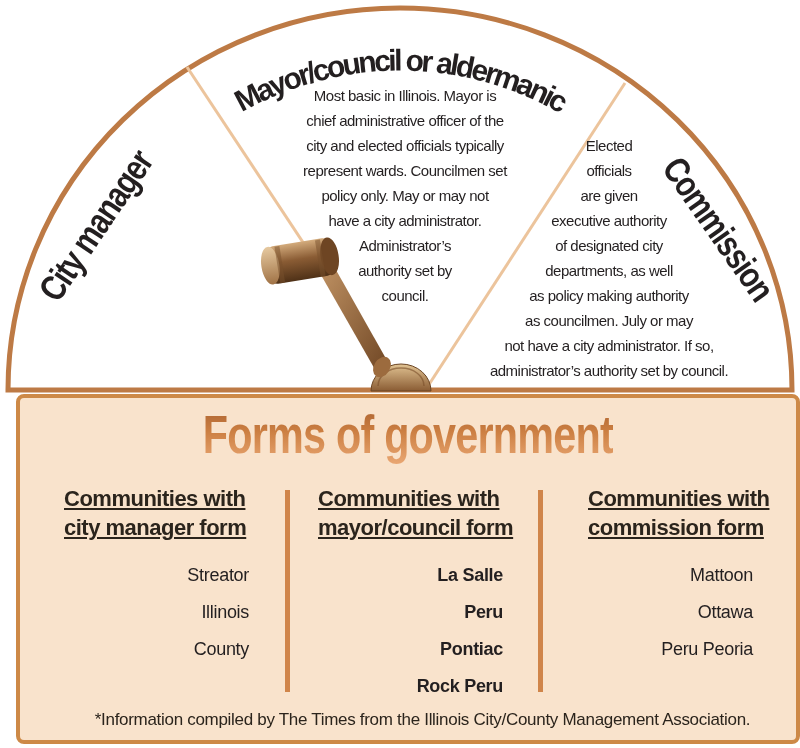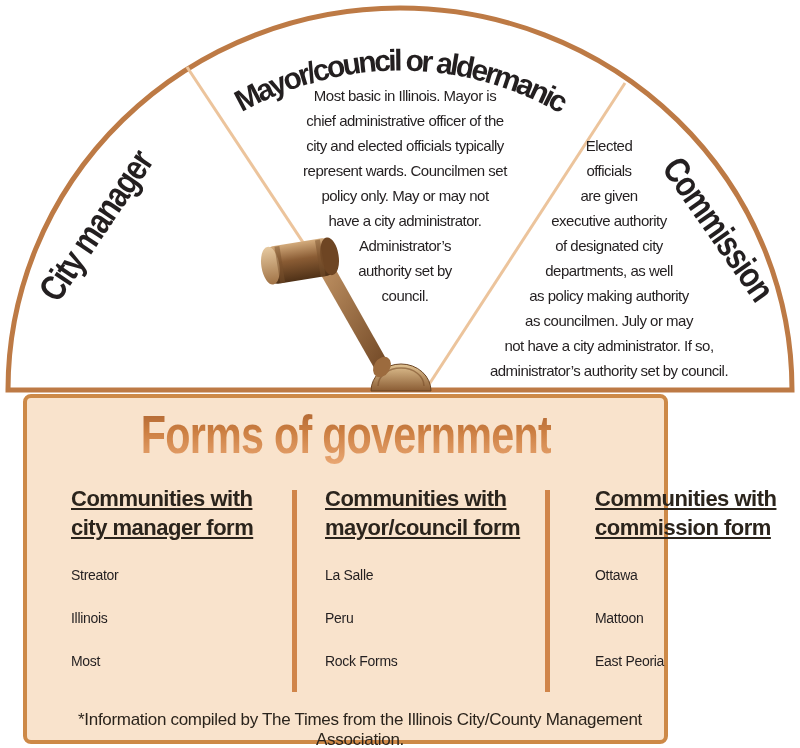--- a/index.html
+++ b/index.html
@@ -28,38 +28,38 @@
     color:var(--text-dark);white-space:nowrap;}
   .side-label.left{left:96px;top:226px;transform:translate(-50%,-50%) rotate(-56deg) scaleX(0.82);}
   .side-label.right{left:718px;top:229px;transform:translate(-50%,-50%) rotate(55deg) scaleX(0.82);}
 
   .desc{position:absolute;white-space:pre-line;text-align:center;color:var(--text-dark);
     font-size:15px;line-height:25px;letter-spacing:-0.5px;}
   .desc-left{left:25px;top:131px;width:342px;}
   .desc-mid{left:240px;top:83px;width:330px;}
   .desc-right{left:418px;top:133px;width:382px;}
 
-  .panel{position:absolute;left:23px;top:394px;width:645px;height:350px;
+  .panel{position:absolute;left:16px;top:394px;width:784px;height:350px;
     background:var(--panel-fill);border:4px solid var(--panel-border);border-radius:8px;}
   .panel-title{margin:6px auto 0;width:max-content;font-weight:700;font-size:53px;
     letter-spacing:-1px;transform:scaleX(0.78);
     background:linear-gradient(180deg,var(--title-top) 0%,var(--title-mid) 45%,var(--title-bottom) 100%);
     -webkit-background-clip:text;background-clip:text;color:transparent;}
   .col{position:absolute;top:86px;width:230px;}
   .col-1{left:44px;}
   .col-2{left:298px;}
   .col-3{left:568px;}
   .col-header{font-weight:700;font-size:22px;line-height:29px;letter-spacing:-0.5px;
     color:var(--heading-dark);white-space:pre-line;text-align:left;text-decoration:underline;}
   .col-items{margin-top:15px;}
   .col-1 .col-items{width:185px;}
-  .col-2 .col-items{width:185px;}
+  .col-2 .col-items{width:185px;font-weight:bold;}
   .col-3 .col-items{width:165px;}
-  .col-item{height:37px;line-height:37px;text-align:left;font-size:14px;
-    letter-spacing:-0.3px;color:var(--text-dark);margin-top:6px;}
+  .col-item{height:37px;line-height:37px;text-align:right;font-size:18px;
+    letter-spacing:-0.3px;color:var(--text-dark);}
   .vdiv{position:absolute;top:92px;width:5px;height:202px;background:var(--column-divider);}
   .vdiv-1{left:265px;}
   .vdiv-2{left:518px;}
   .footnote{position:absolute;left:0;right:0;top:312px;text-align:center;
     font-size:17px;letter-spacing:-0.3px;color:var(--heading-dark);padding-left:29px;}
 </style>
 </head>
 <body>
 
 <div class="stage">
@@ -134,41 +134,42 @@
 
   <div class="panel">
     <div class="panel-title">Forms of government</div>
 
     <div class="col col-1">
       <div class="col-header">Communities with
 city manager form</div>
       <div class="col-items">
           <div class="col-item">Streator</div>
           <div class="col-item">Illinois</div>
-          <div class="col-item">Most</div>
+          <div class="col-item">County</div>
         </div>
     </div>
 
     <div class="col col-2">
       <div class="col-header">Communities with
 mayor/council form</div>
       <div class="col-items">
           <div class="col-item">La Salle</div>
           <div class="col-item">Peru</div>
-          <div class="col-item">Rock Forms</div>
+          <div class="col-item">Pontiac</div>
+          <div class="col-item">Rock Peru</div>
         </div>
     </div>
 
     <div class="col col-3">
       <div class="col-header">Communities with
 commission form</div>
       <div class="col-items">
+          <div class="col-item">Mattoon</div>
           <div class="col-item">Ottawa</div>
-          <div class="col-item">Mattoon</div>
-          <div class="col-item">East Peoria</div>
+          <div class="col-item">Peru Peoria</div>
         </div>
     </div>
 
     <div class="vdiv vdiv-1"></div>
     <div class="vdiv vdiv-2"></div>
 
     <div class="footnote">*Information compiled by The Times from the Illinois City/County Management Association.</div>
   </div>
 </div>
 

